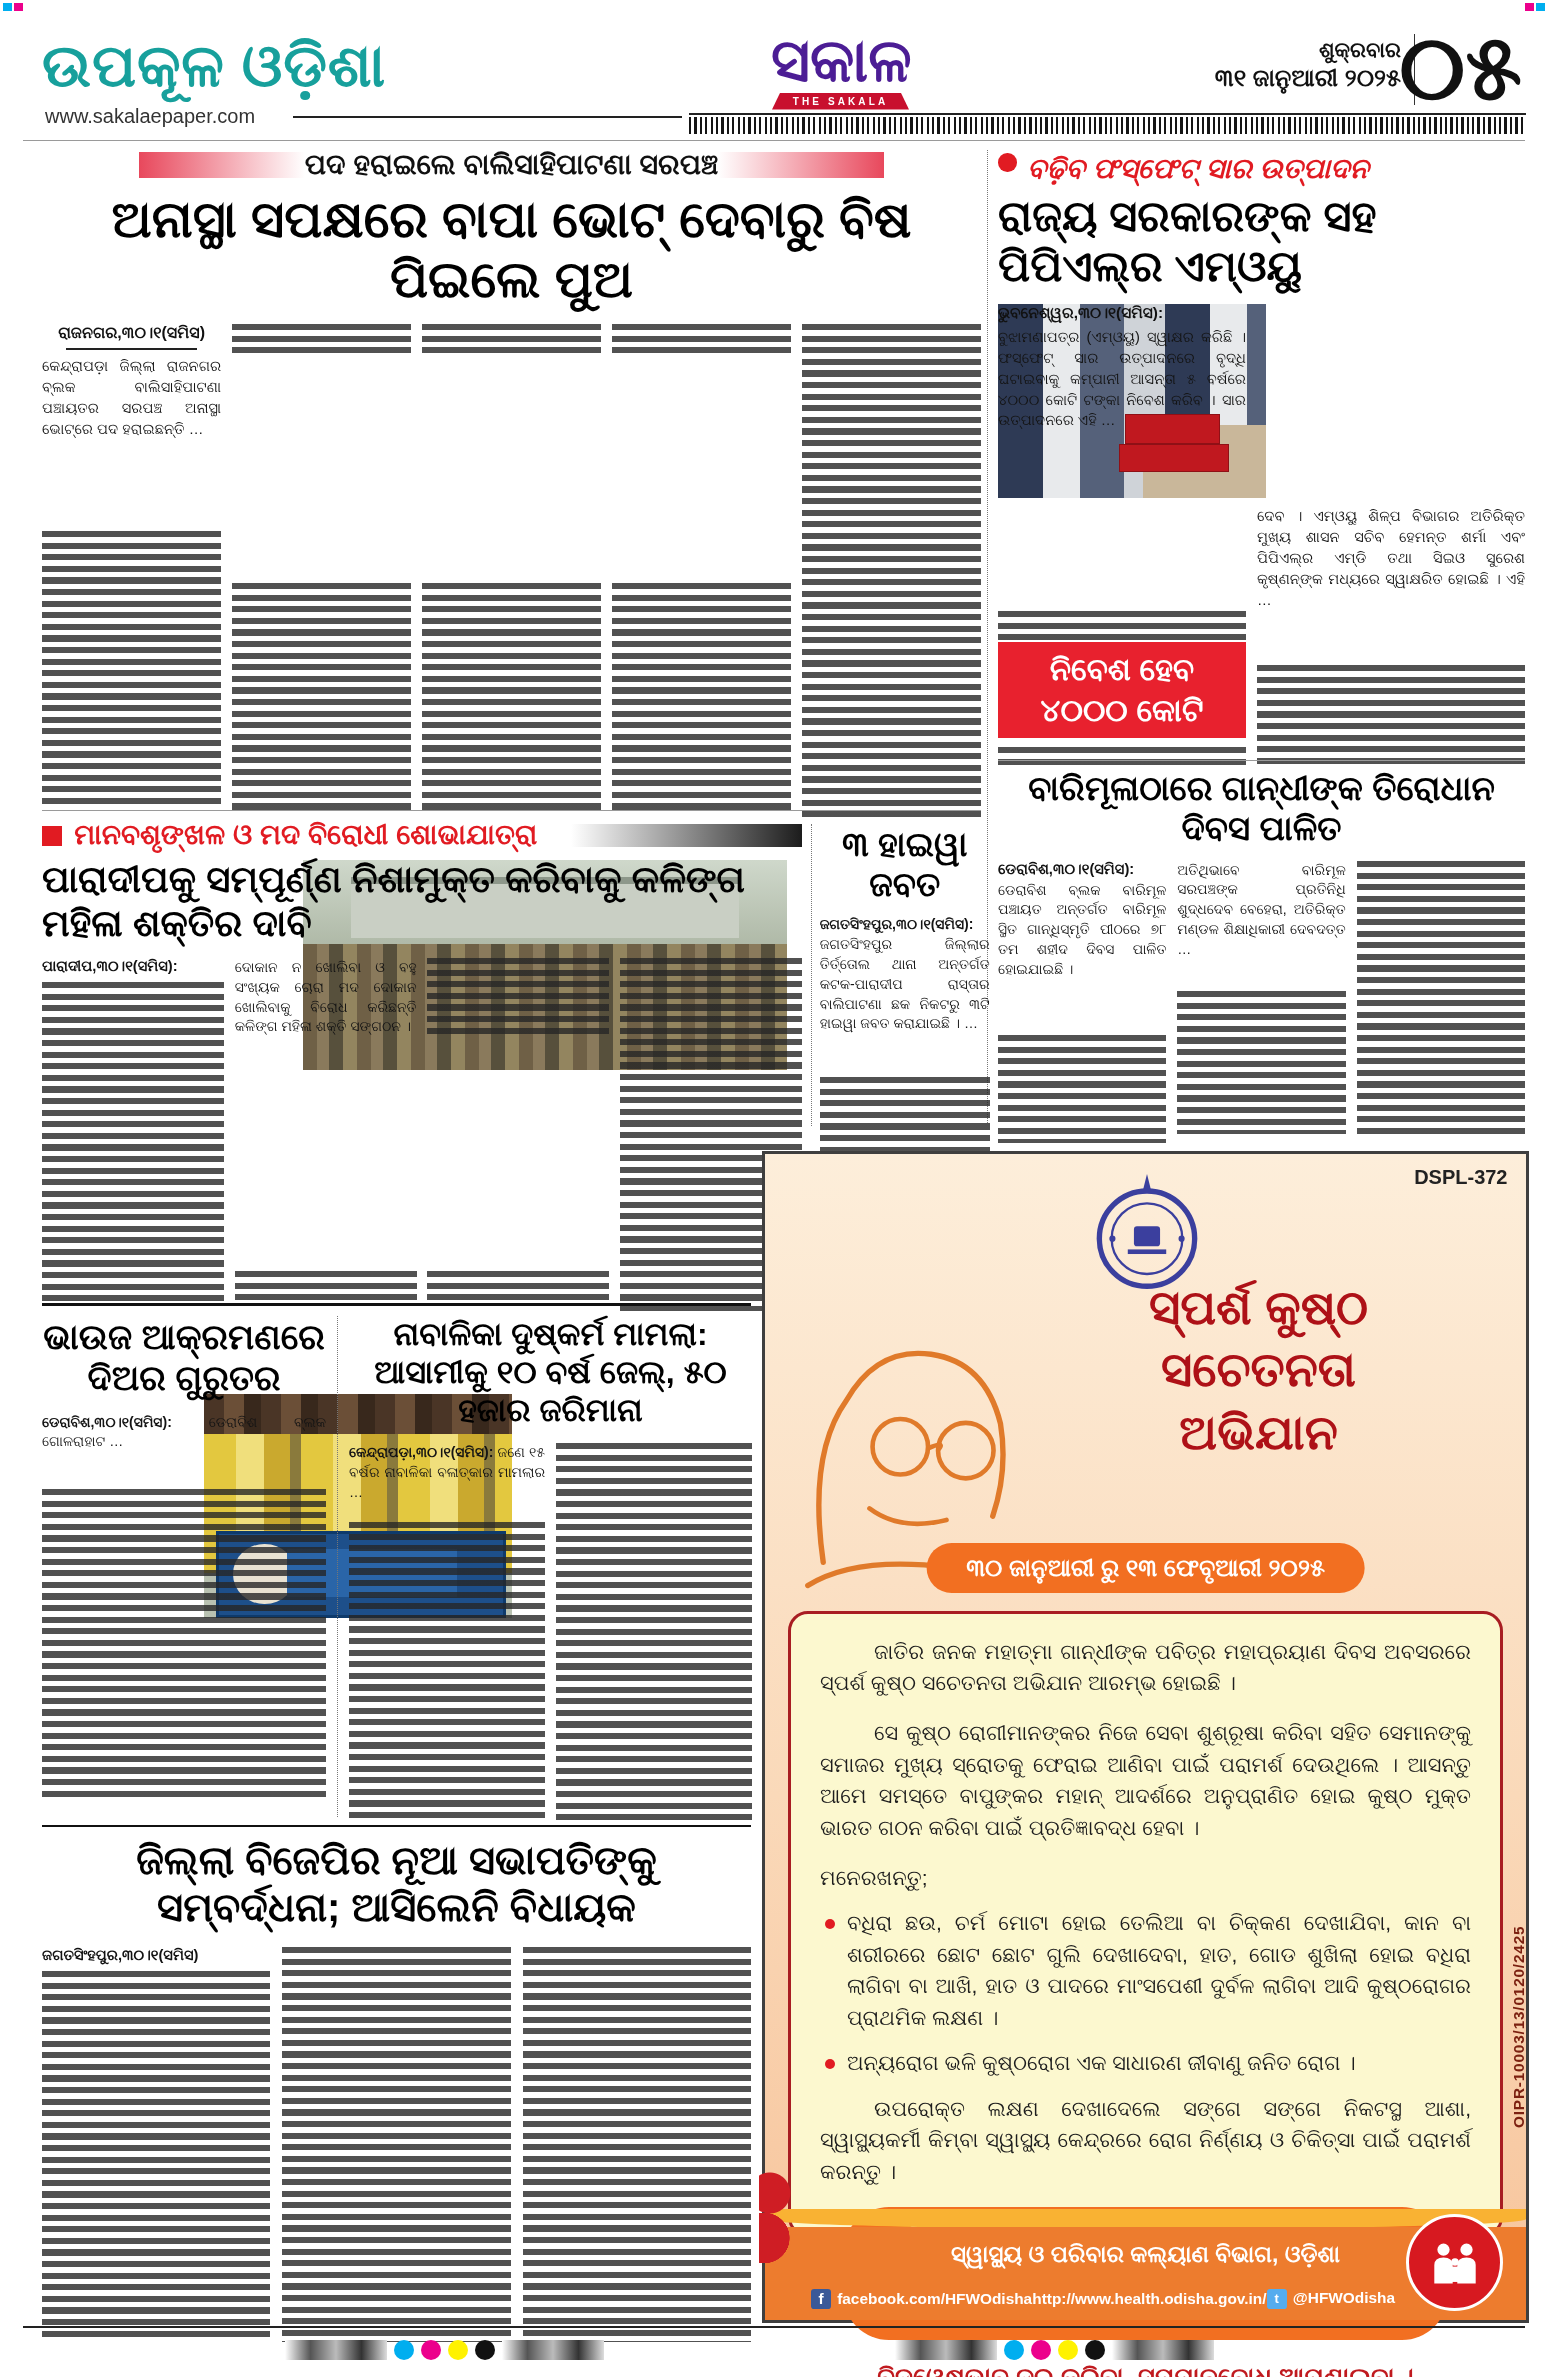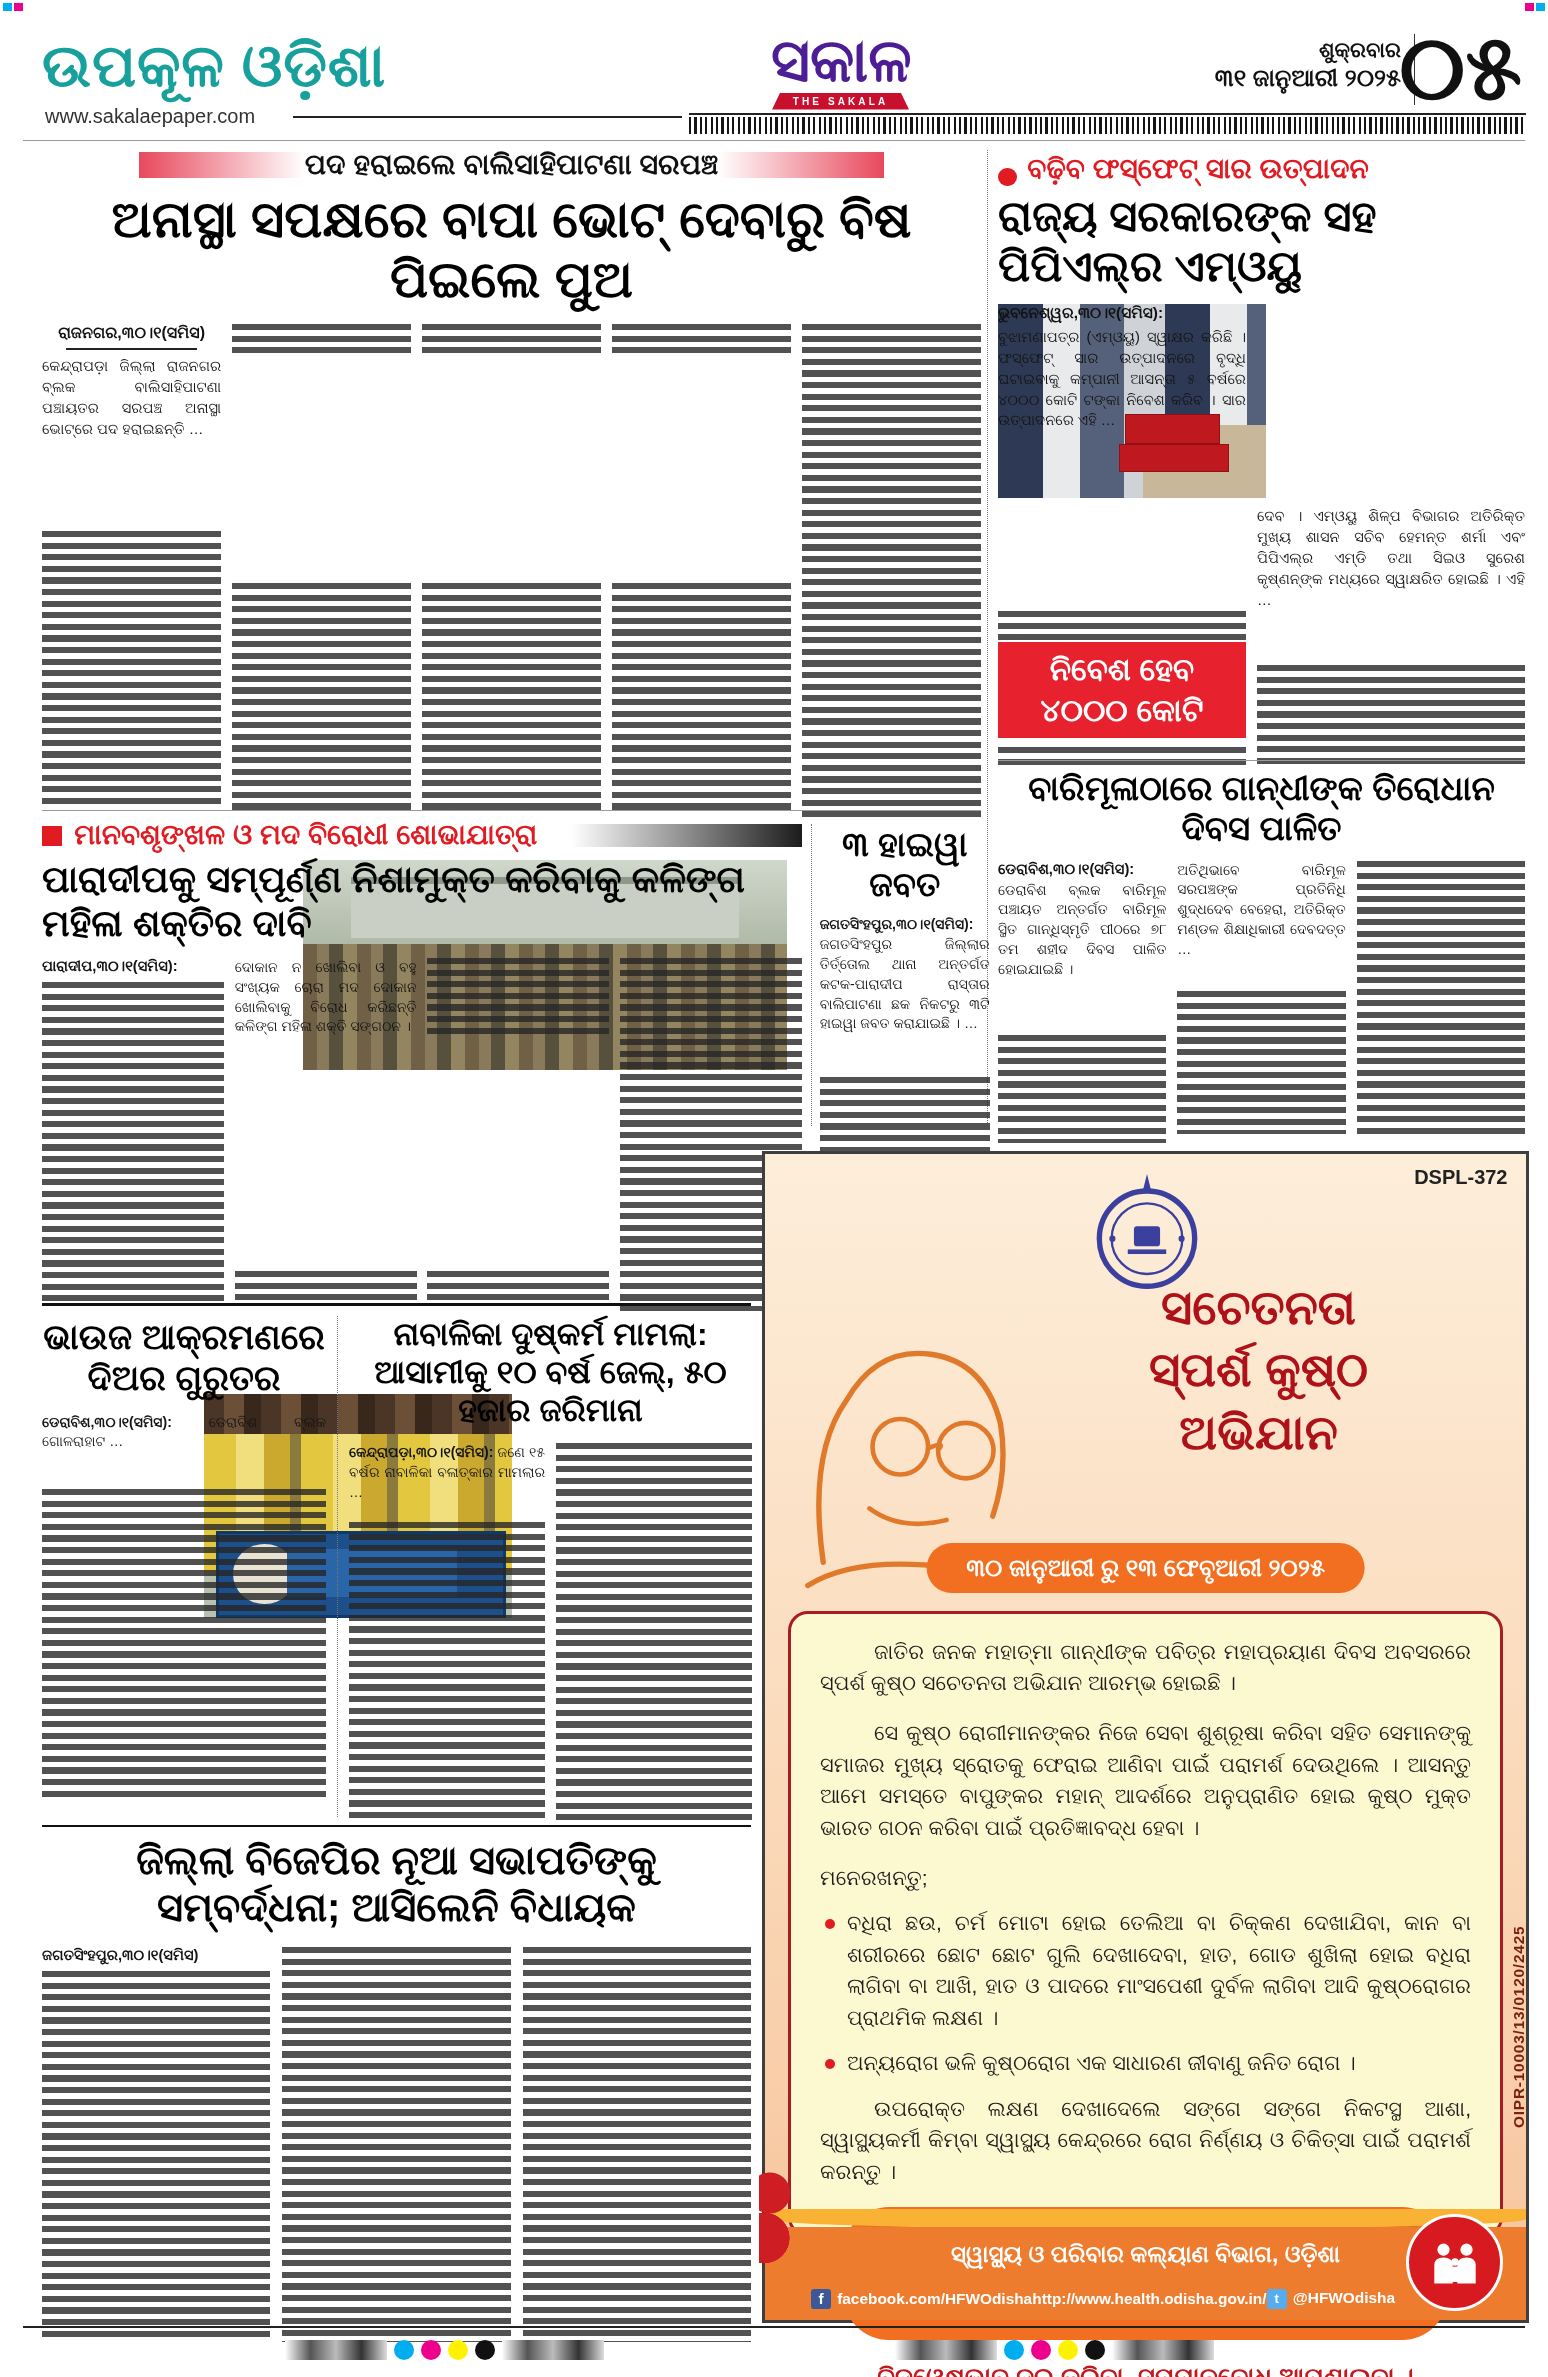--- a/index.html
+++ b/index.html
@@ -164,21 +164,21 @@
         <div class="ph-sky"></div>
           <div class="ph-bldg"></div>
           <div class="ph-crowd"></div>
       </div>
     </div>
   </div>
 
   <div class="abs dotv" style="left:987px;top:150px;height:973px;"></div>
 
   <div class="abs" style="left:998px;top:153px;width:527px;height:603px;">
-    <div style="display:flex;align-items:flex-end;gap:10.8px;">
+    <div style="display:flex;align-items:flex-start;gap:10.8px;font-style:italic;">
       <span class="kdot"></span>
       <span class="kicker-red">ବଢ଼ିବ ଫସ୍‌ଫେଟ୍ ସାର ଉତ୍ପାଦନ</span>
     </div>
     <div class="headline" style="font-size:43px;text-align:left;margin-top:4.6px;">ରାଜ୍ୟ ସରକାରଙ୍କ ସହ ପିପିଏଲ୍‌ର ଏମ୍ଓୟୁ</div>
     <div style="position:relative;margin-top:12.3px;height:463px;">
       <div class="photo abs" style="right:0;top:0;width:268px;height:194px;">
         <div class="ph-people"></div>
           <div class="ph-desk"></div>
         <div class="ph-book" style="right:46px;bottom:54px;width:93px;height:28px;"></div>
         <div class="ph-book" style="right:37px;bottom:26px;width:108px;height:26px;"></div>
@@ -330,22 +330,22 @@
     <svg class="abs" style="left:12.3px;top:100px;" width="262" height="347" viewBox="0 0 340 450">
       <path d="M60 400 Q40 260 90 190 Q130 120 200 130 Q270 140 290 220 Q300 280 280 340" fill="none" stroke="#e07a2a" stroke-width="7" stroke-linecap="round"></path>
       <circle cx="160" cy="250" r="36" fill="none" stroke="#e07a2a" stroke-width="6"></circle>
       <circle cx="245" cy="255" r="36" fill="none" stroke="#e07a2a" stroke-width="6"></circle>
       <path d="M196 252 Q220 242 209 254" fill="none" stroke="#e07a2a" stroke-width="6"></path>
       <path d="M120 330 Q160 360 220 345" fill="none" stroke="#e07a2a" stroke-width="6" stroke-linecap="round"></path>
       <path d="M40 430 Q120 380 300 420" fill="none" stroke="#e07a2a" stroke-width="7" stroke-linecap="round"></path>
     </svg>
 
     <div class="abs ad-title" style="left:262px;top:123px;width:463px;">
+      <div>ସ୍ପର୍ଶ କୁଷ୍ଠ</div>
       <div>ସଚେତନତା</div>
-      <div>ସ୍ପର୍ଶ କୁଷ୍ଠ</div>
       <div>ଅଭିଯାନ</div>
     </div>
 
     <div class="abs pill-date" style="left:50%;top:389px;transform:translateX(-50%);">୩୦ ଜାନୁଆରୀ ରୁ ୧୩ ଫେବୃଆରୀ ୨୦୨୫</div>
 
     <div class="abs ybox" style="left:23px;right:23px;top:457px;bottom:83px;">
       <p>ଜାତିର ଜନକ ମହାତ୍ମା ଗାନ୍ଧୀଙ୍କ ପବିତ୍ର ମହାପ୍ରୟାଣ ଦିବସ ଅବସରରେ ସ୍ପର୍ଶ କୁଷ୍ଠ ସଚେତନତା ଅଭିଯାନ ଆରମ୍ଭ ହୋଇଛି ।</p>
       <p>ସେ କୁଷ୍ଠ ରୋଗୀମାନଙ୍କର ନିଜେ ସେବା ଶୁଶ୍ରୂଷା କରିବା ସହିତ ସେମାନଙ୍କୁ ସମାଜର ମୁଖ୍ୟ ସ୍ରୋତକୁ ଫେରାଇ ଆଣିବା ପାଇଁ ପରାମର୍ଶ ଦେଉଥିଲେ । ଆସନ୍ତୁ ଆମେ ସମସ୍ତେ ବାପୁଙ୍କର ମହାନ୍ ଆଦର୍ଶରେ ଅନୁପ୍ରାଣିତ ହୋଇ କୁଷ୍ଠ ମୁକ୍ତ ଭାରତ ଗଠନ କରିବା ପାଇଁ ପ୍ରତିଜ୍ଞାବଦ୍ଧ ହେବା ।</p>
       <div class="remember">ମନେରଖନ୍ତୁ;</div>
       <div class="bullet">

